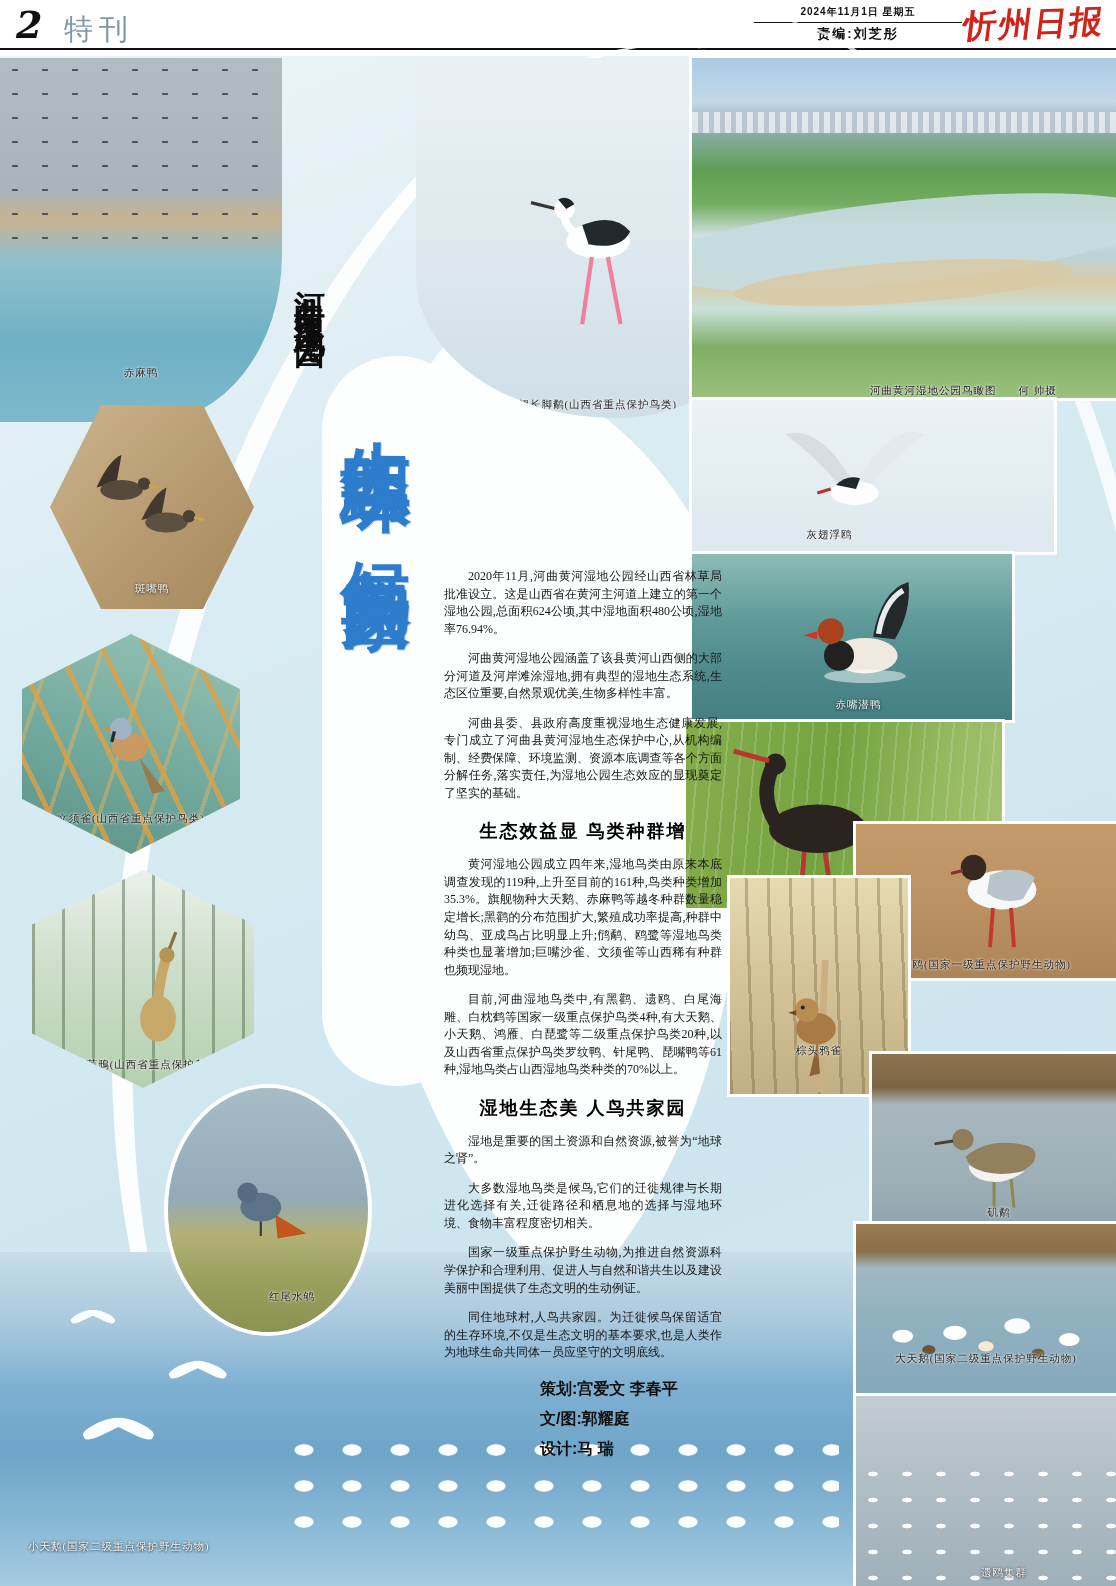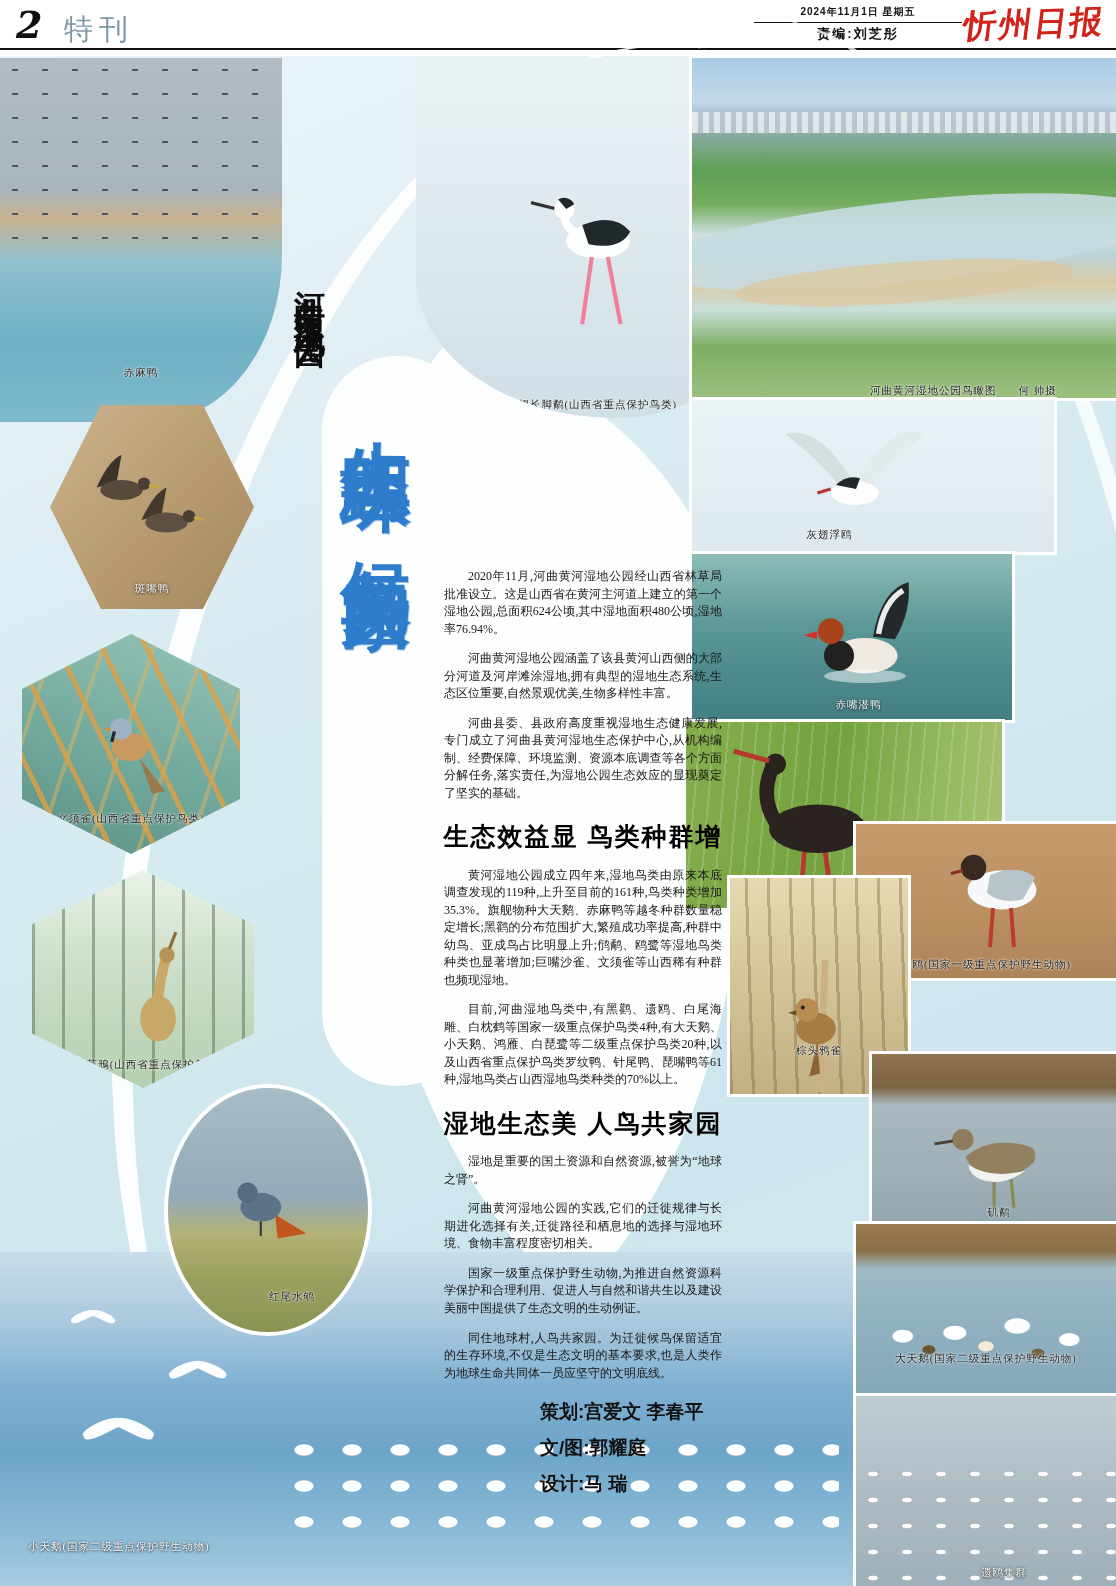--- a/index.html
+++ b/index.html
@@ -122,24 +122,24 @@
   .fly-swan::after{left:20px;transform:rotate(26deg) scaleX(-1);}
   
   .kicker{position:absolute;left:288px;top:266px;writing-mode:vertical-rl;text-orientation:upright;
         font-weight:bold;font-size:31px;letter-spacing:7px;color:#0d0d0d;}
   .main-title{position:absolute;left:342px;top:384px;writing-mode:vertical-rl;text-orientation:upright;
         font-family:"DejaVu Sans",sans-serif;font-weight:bold;font-size:70px;line-height:1.0;
         letter-spacing:8px;color:#2e7ccc;text-shadow:1px 1px 0 rgba(46,124,204,.35);}
   .article{position:absolute;left:432px;top:556px;width:302px;font-size:12px;line-height:1.46;
         text-align:justify;color:#171717;}
   .article p{margin:12px;text-indent:2em;}
-  .article h2{margin:16px 0 9px;font-family:"Liberation Sans",sans-serif;font-size:25px;
+  .article h2{margin:16px 0 9px;font-family:"Liberation Sans",sans-serif;font-size:18px;
         letter-spacing:2px;text-align:center;color:#000;}
   .credits{margin-top:0;padding-left:108px;font-family:"Liberation Sans",sans-serif;
-        font-size:19px;font-weight:bold;line-height:1.9;color:#101010;}
+        font-size:16px;font-weight:bold;line-height:1.9;color:#101010;}
   .credits div{white-space:nowrap;}
 </style>
 </head>
 <body>
 
 <div class="page">
 
   <div class="pageno">2</div>
   <div class="section-name">特刊</div>
   <div class="date-block">
@@ -329,21 +329,21 @@
     <p>2020年11月,河曲黄河湿地公园经山西省林草局批准设立。这是山西省在黄河主河道上建立的第一个湿地公园,总面积624公顷,其中湿地面积480公顷,湿地率76.94%。</p>
     <p>河曲黄河湿地公园涵盖了该县黄河山西侧的大部分河道及河岸滩涂湿地,拥有典型的湿地生态系统,生态区位重要,自然景观优美,生物多样性丰富。</p>
     <p>河曲县委、县政府高度重视湿地生态健康发展,专门成立了河曲县黄河湿地生态保护中心,从机构编制、经费保障、环境监测、资源本底调查等各个方面分解任务,落实责任,为湿地公园生态效应的显现奠定了坚实的基础。</p>
 
     <h2>生态效益显 鸟类种群增</h2>
     <p>黄河湿地公园成立四年来,湿地鸟类由原来本底调查发现的119种,上升至目前的161种,鸟类种类增加35.3%。旗舰物种大天鹅、赤麻鸭等越冬种群数量稳定增长;黑鹳的分布范围扩大,繁殖成功率提高,种群中幼鸟、亚成鸟占比明显上升;鸻鹬、鸥鹭等湿地鸟类种类也显著增加;巨嘴沙雀、文须雀等山西稀有种群也频现湿地。</p>
     <p>目前,河曲湿地鸟类中,有黑鹳、遗鸥、白尾海雕、白枕鹤等国家一级重点保护鸟类4种,有大天鹅、小天鹅、鸿雁、白琵鹭等二级重点保护鸟类20种,以及山西省重点保护鸟类罗纹鸭、针尾鸭、琵嘴鸭等61种,湿地鸟类占山西湿地鸟类种类的70%以上。</p>
 
     <h2>湿地生态美 人鸟共家园</h2>
     <p>湿地是重要的国土资源和自然资源,被誉为“地球之肾”。</p>
-    <p>河曲黄河湿地公园的实践,它们的迁徙规律与长期进化选择有关,迁徙路径和栖息地的选择与湿地环境、食物丰富程度密切相关。</p>
+    <p>大多数湿地鸟类是候鸟,它们的迁徙规律与长期进化选择有关,迁徙路径和栖息地的选择与湿地环境、食物丰富程度密切相关。</p>
     <p>国家一级重点保护野生动物,为推进自然资源科学保护和合理利用、促进人与自然和谐共生以及建设美丽中国提供了生态文明的生动例证。</p>
     <p>同住地球村,人鸟共家园。为迁徙候鸟保留适宜的生存环境,不仅是生态文明的基本要求,也是人类作为地球生命共同体一员应坚守的文明底线。</p>
 
     <div class="credits">
       <div>策划:宫爱文  李春平</div>
       <div>文/图:郭耀庭</div>
       <div>设计:马  瑞</div>
     </div>
   </div>
 

